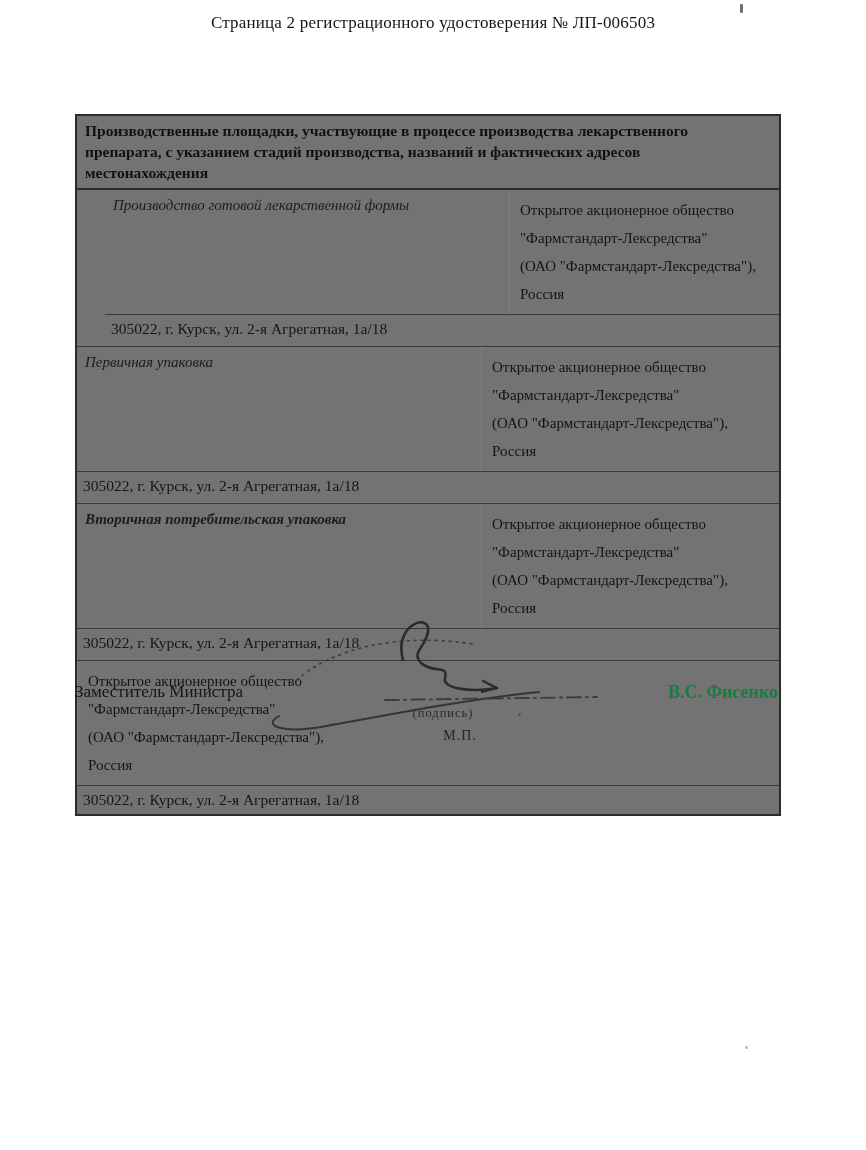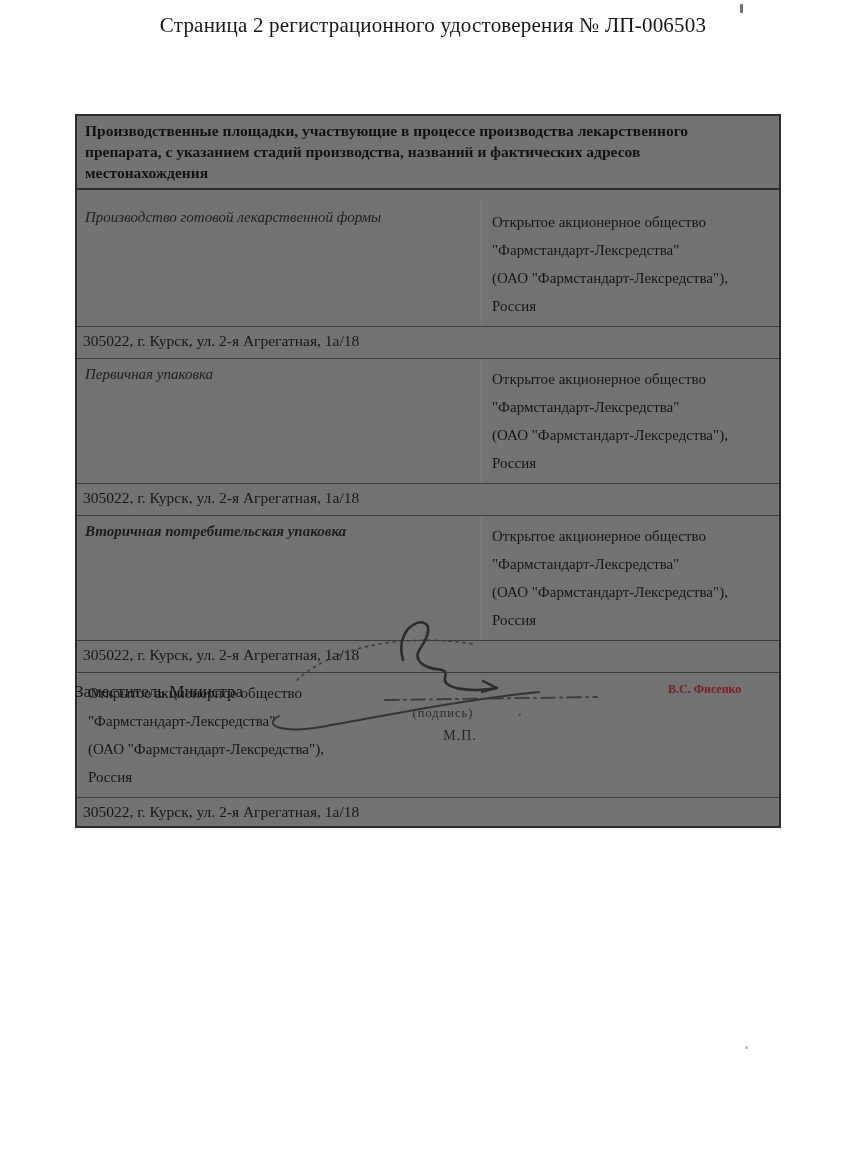--- a/index.html
+++ b/index.html
@@ -3,41 +3,41 @@
 <meta charset="utf-8">
 <style>
   html,body{margin:0;padding:0;background:#e8e8e8;}
   .page{
     position:relative;width:866px;height:1150px;background:#ffffff;
     font-family:"Liberation Serif", serif;color:#1a1a1a;overflow:hidden;
     margin:0 auto;
   }
   .doc-header{
     position:absolute;top:13px;left:0;width:100%;text-align:center;
-    font-size:21px;letter-spacing:.2px;color:#161616;
+    font-size:17px;letter-spacing:.2px;color:#161616;
   }
   .artifact-top{
     position:absolute;top:4px;left:740px;width:3px;height:9px;
     background:#4a4a4a;border-radius:1px;opacity:.8;
   }
   .artifact-bottom{
     position:absolute;top:1046px;left:745px;width:3px;height:3px;
     background:#9a9a9a;border-radius:50%;opacity:.7;
   }
   .reg-table{
     position:absolute;left:75px;top:114px;width:702px;
     border:2px solid #2c2c2c;background:#737373;
   }
   .t-header{
     font-weight:bold;font-size:15.5px;line-height:21px;
     padding:4px 8px 5px 8px;border-bottom:2px solid #2c2c2c;
     white-space:pre-line;color:#111;
   }
   .group{border-top:1.5px solid #3a3a3a;margin-top:3px;}
-  .group.first{border-top:none;margin-top:12px;}
+  .group.first{border-top:none;margin-top:0;padding-left:28px;}
   .stage-row{display:flex;align-items:stretch;}
   .stage-cell{
     width:388px;flex:0 0 388px;padding:6px 8px 4px 8px;
     font-style:italic;font-size:15px;line-height:19px;color:#1c1c1c;
   }
   .stage-cell .strong{font-weight:bold;}
   .stage-cell.strong{font-weight:bold;}
   .company-cell{
     flex:1;padding:6px 6px 6px 10px;font-size:15px;line-height:28px;
     white-space:pre-line;border-left:1px dotted #8a8a8a;color:#141414;
@@ -45,21 +45,21 @@
   .address-row{
     border-top:1.5px solid #3a3a3a;padding:4px 8px 5px 6px;
     font-size:15.5px;line-height:19px;color:#161616;
   }
   .sig-area{position:absolute;left:0;top:600px;width:866px;height:160px;}
   .sig-svg{position:absolute;left:235px;top:8px;width:380px;height:135px;}
   .position-title{
     position:absolute;left:75px;top:82px;font-size:17px;font-weight:normal;color:#141414;
   }
   .signer-name{
-    position:absolute;left:668px;top:82px;font-size:12px;font-weight:bold;color:#7f1d1d;
+    position:absolute;left:668px;top:82px;font-size:18px;font-weight:bold;color:#15803d;
   }
   .sig-caption{
     position:absolute;left:388px;top:106px;width:110px;text-align:center;
     font-size:12.5px;color:#2b2b2b;letter-spacing:1px;
   }
   .stamp-label{
     position:absolute;left:430px;top:128px;width:60px;text-align:center;
     font-size:14px;color:#262626;letter-spacing:1px;
   }
   .caption-dot{

